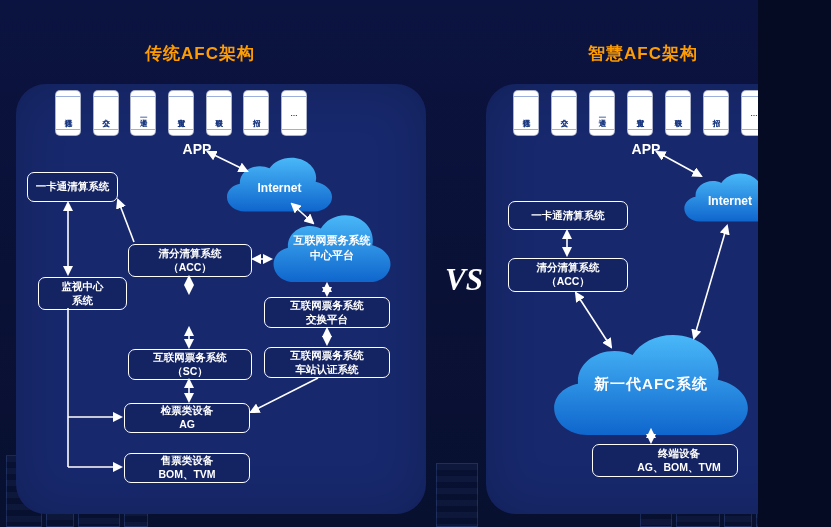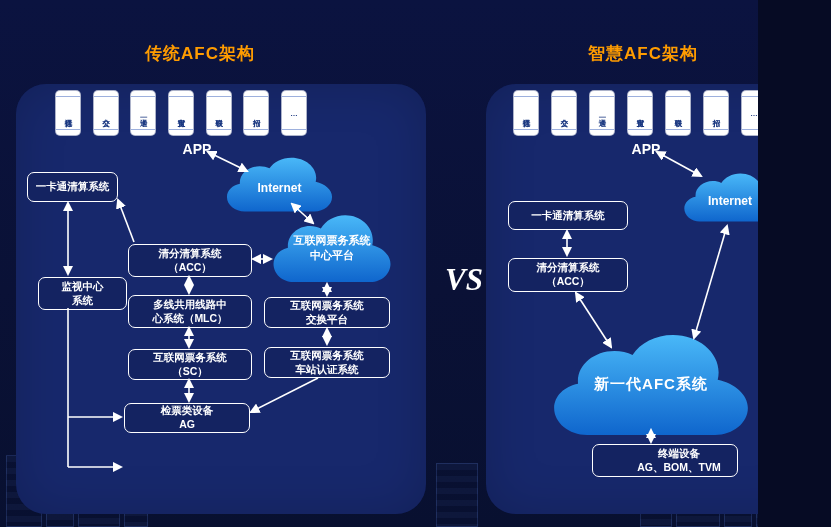--- a/index.html
+++ b/index.html
@@ -211,39 +211,39 @@
     <span>一卡通清算系统</span>
   </div>
   <div class="node" style="left:128px;top:244px;width:122px;height:31px;">
     <span>清分清算系统</span>
     <span>（ACC）</span>
   </div>
   <div class="node" style="left:38px;top:277px;width:87px;height:31px;">
     <span>监视中心</span>
     <span>系统</span>
   </div>
-  <div class="node" style="left:128px;top:295px;width:122px;height:31px;">
-    <span>多线共用线路中</span>
-    <span>心系统（MLC）</span>
-  </div>
   <div class="node" style="left:128px;top:349px;width:122px;height:29px;">
     <span>互联网票务系统</span>
     <span>（SC）</span>
   </div>
   <div class="node" style="left:264px;top:297px;width:124px;height:29px;">
     <span>互联网票务系统</span>
     <span>交换平台</span>
   </div>
   <div class="node" style="left:264px;top:347px;width:124px;height:29px;">
     <span>互联网票务系统</span>
     <span>车站认证系统</span>
   </div>
   <div class="node" style="left:124px;top:403px;width:124px;height:28px;">
     <span>检票类设备</span>
     <span>AG</span>
+  </div>
+  <div class="node" style="left:124px;top:453px;width:124px;height:28px;">
+    <span>售票类设备</span>
+    <span>BOM、TVM</span>
   </div>
 
   <div class="node" style="left:508px;top:201px;width:118px;height:27px;">
     <span>一卡通清算系统</span>
   </div>
   <div class="node" style="left:508px;top:258px;width:118px;height:32px;">
     <span>清分清算系统</span>
     <span>（ACC）</span>
   </div>
   <div class="node" style="left:592px;top:444px;width:116px;height:31px;padding-left:28px;">

